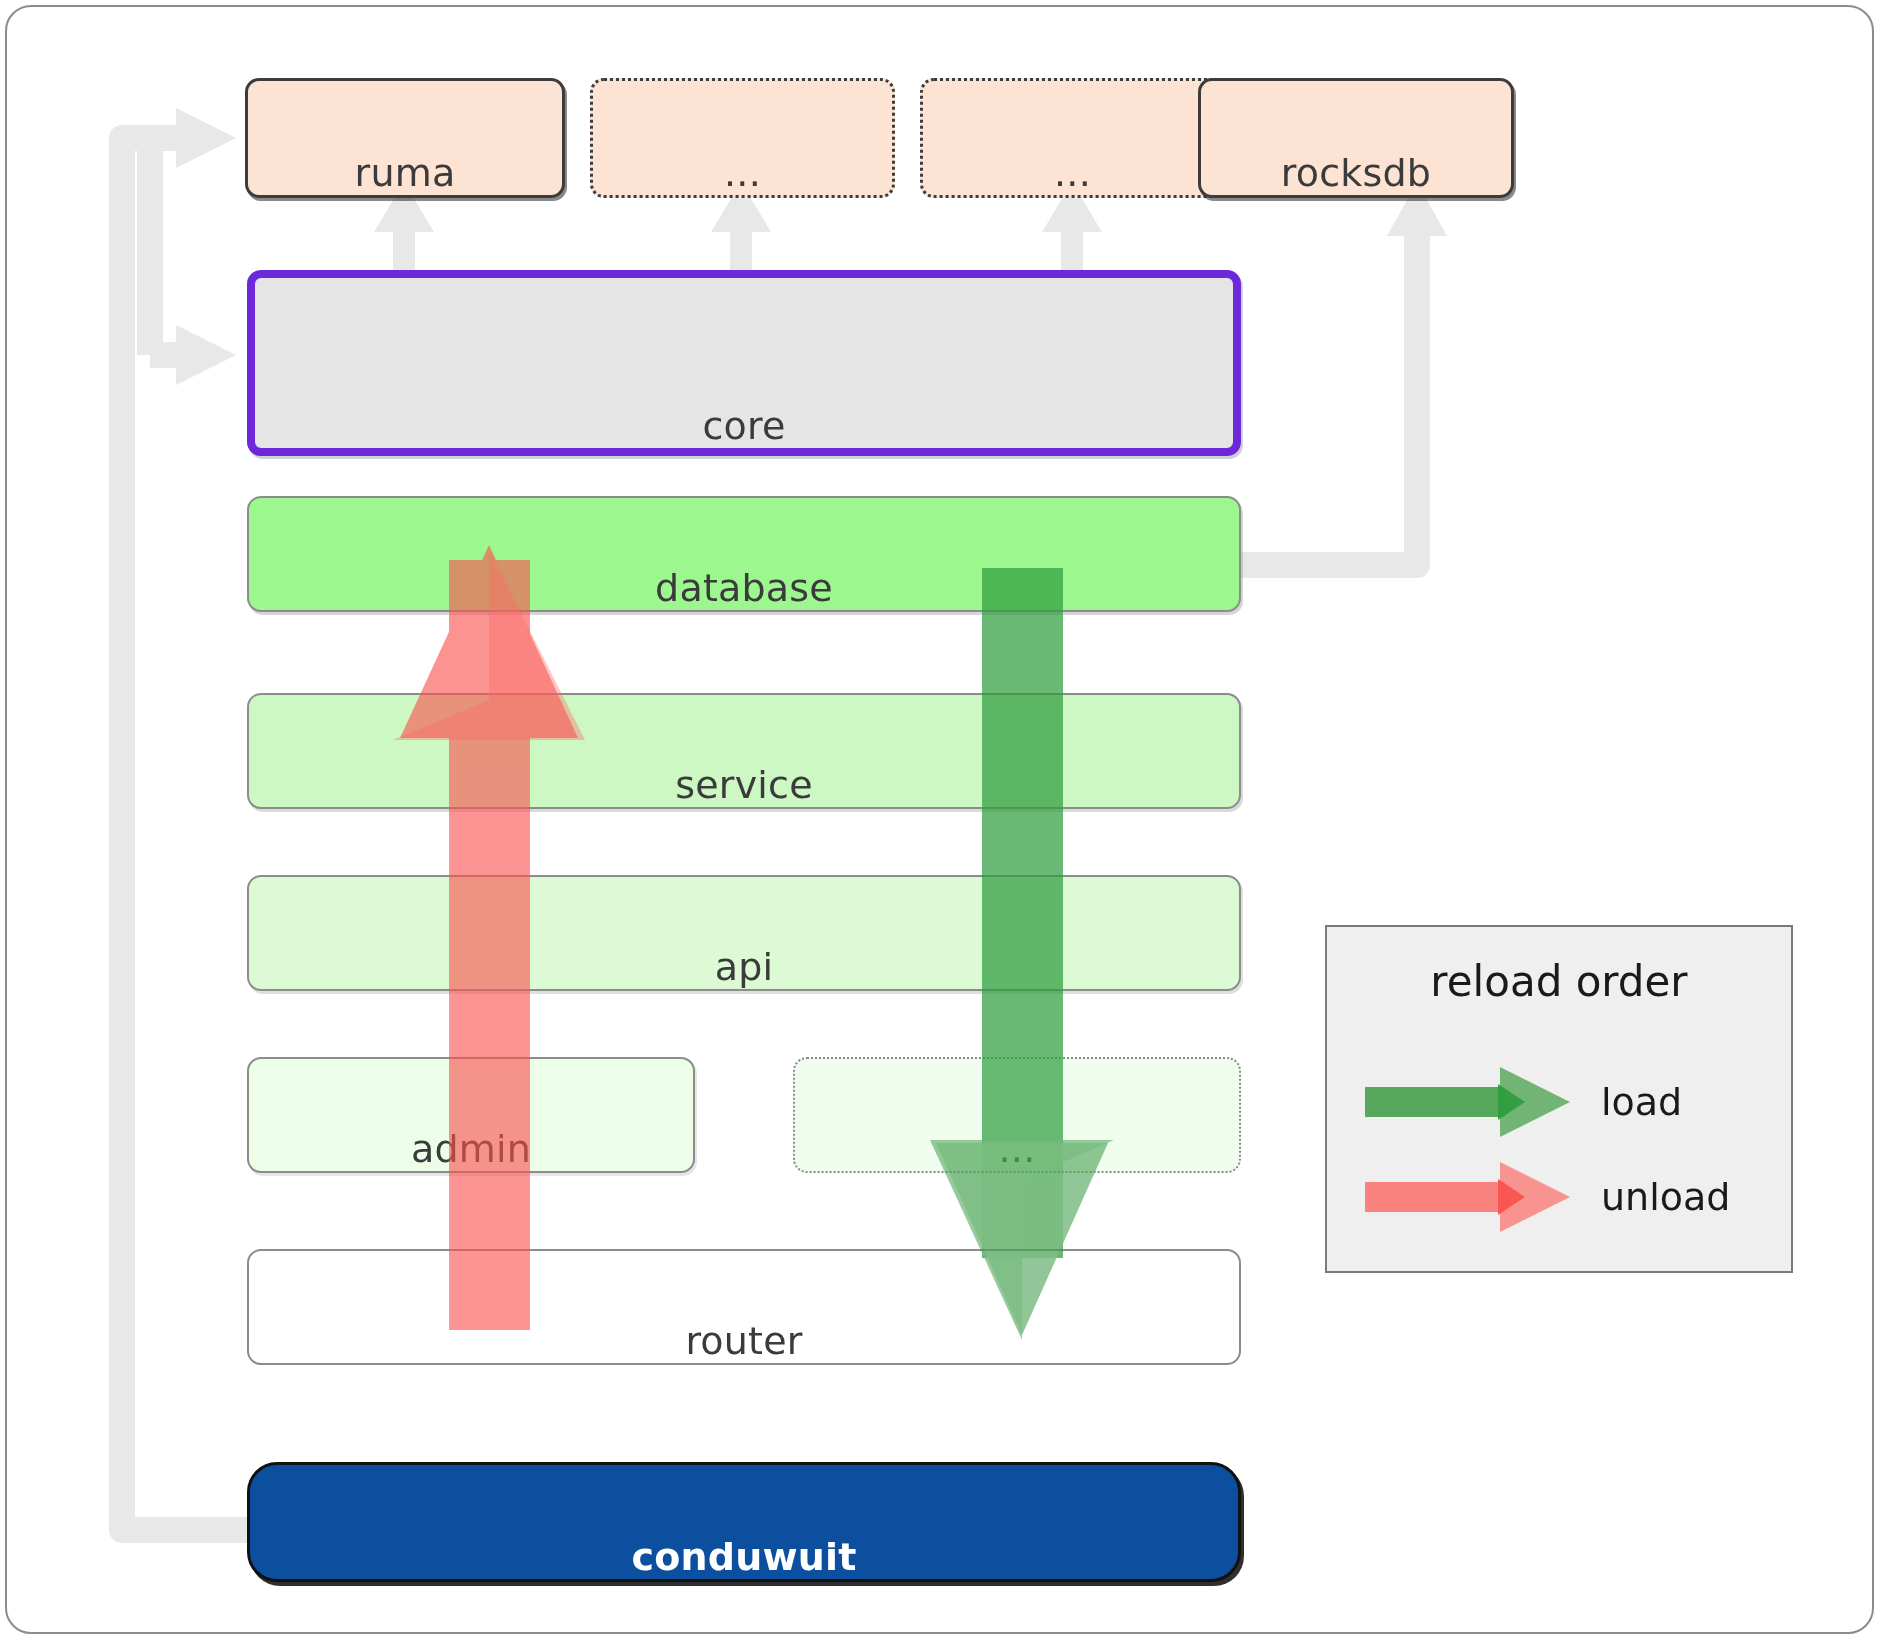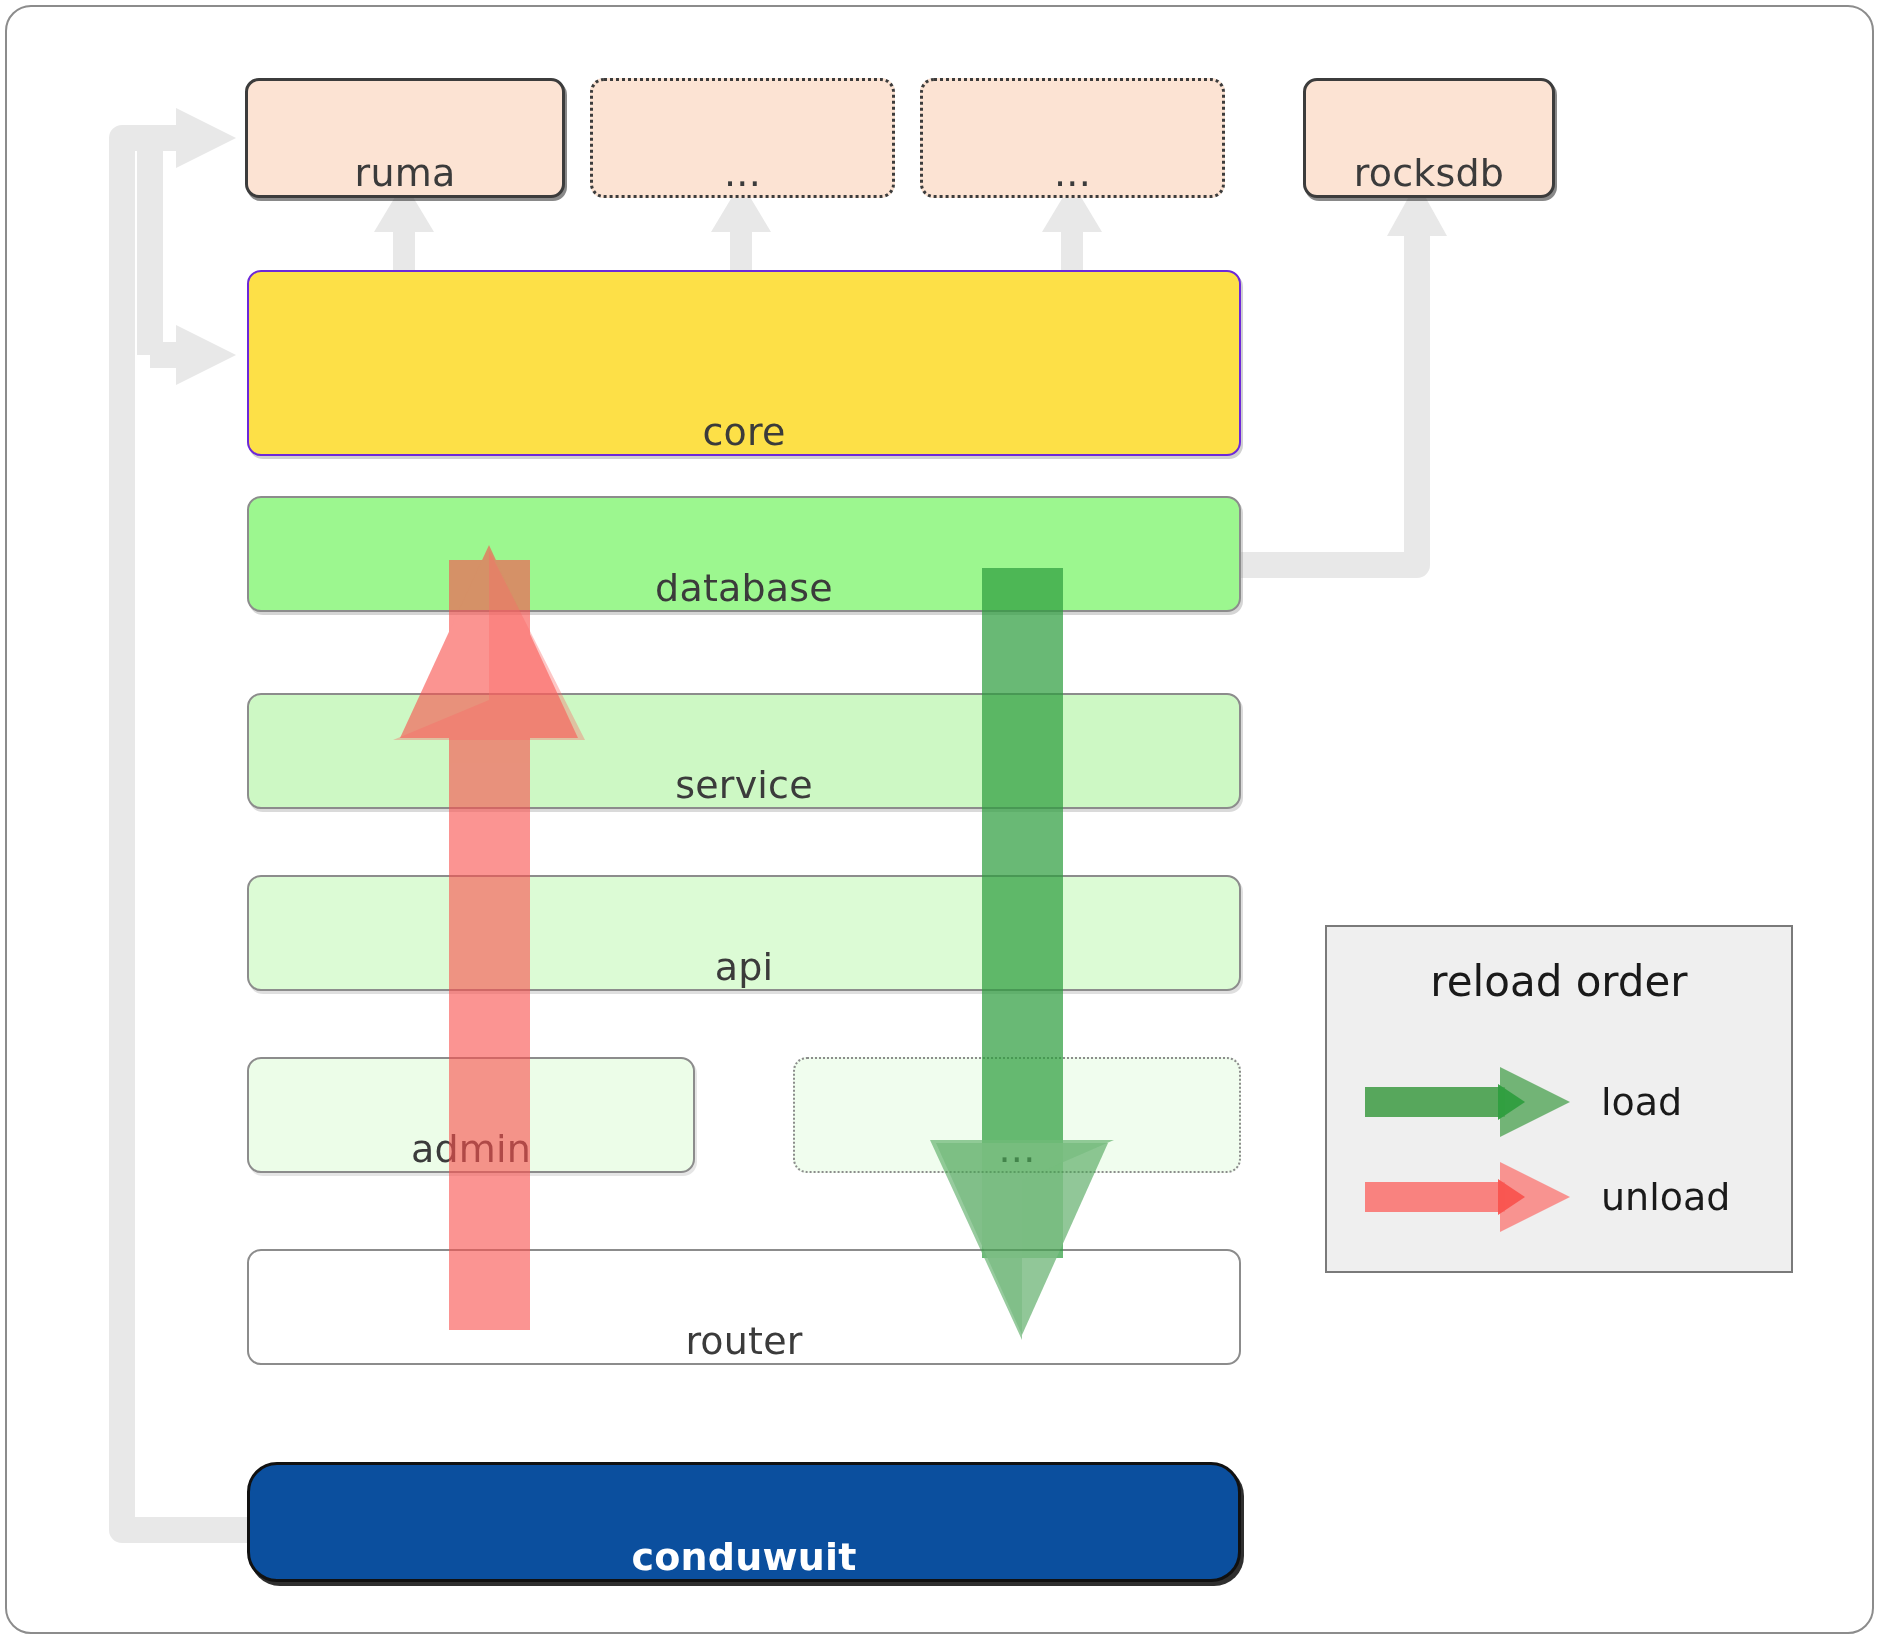--- a/index.html
+++ b/index.html
@@ -48,22 +48,22 @@
     background: #fce3d3;
     border: 3px solid #3c3c3c;
     box-shadow: 2px 3px 0 rgba(40,40,40,0.55);
   }
   .box-dep-dotted {
     background: #fce3d3;
     border: 3px dotted #3c3c3c;
     box-shadow: none;
   }
   .box-core {
-    background: #fde047;
-    border: 2px solid #6d28d9;
+    background: #e5e5e5;
+    border: 8px solid #6d28d9;
     box-shadow: 2px 3px 0 rgba(150,150,150,0.45);
   }
   .box-l1 {
     background: #9cf78f;
     border: 2px solid #8c8c8c;
     box-shadow: 2px 3px 0 rgba(150,150,150,0.40);
   }
   .box-l2 {
     background: #cdf8c4;
     border: 2px solid #8c8c8c;
@@ -196,21 +196,21 @@
   </div>
 
   <div class="box box-dep-dotted" style="left:590px; top:78px; width:305px; height:120px;">
     <span class="label">...</span>
   </div>
 
   <div class="box box-dep-dotted" style="left:920px; top:78px; width:305px; height:120px;">
     <span class="label">...</span>
   </div>
 
-  <div class="box box-dep" style="left:1303px; top:78px; width:252px; height:120px;">
+  <div class="box box-dep" style="left:1198px; top:78px; width:316px; height:120px;">
     <span class="label">rocksdb</span>
   </div>
 
   <div class="box box-core" style="left:247px; top:270px; width:994px; height:186px;">
     <span class="label">core</span>
   </div>
 
   <div class="box box-l1" style="left:247px; top:496px; width:994px; height:116px;">
     <span class="label">database</span>
   </div>

